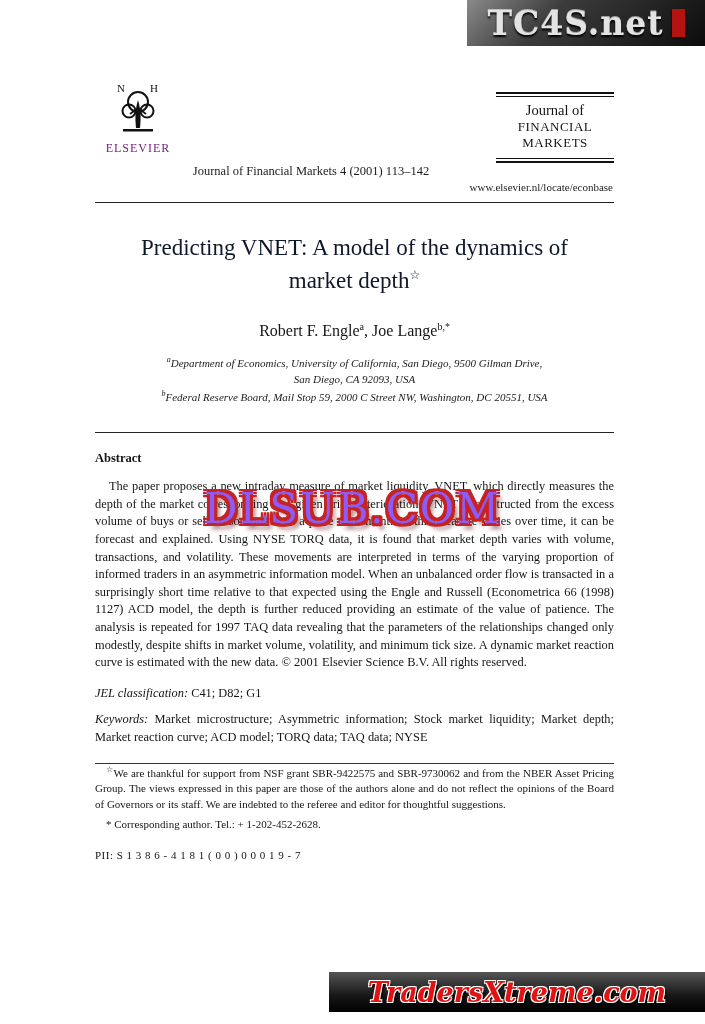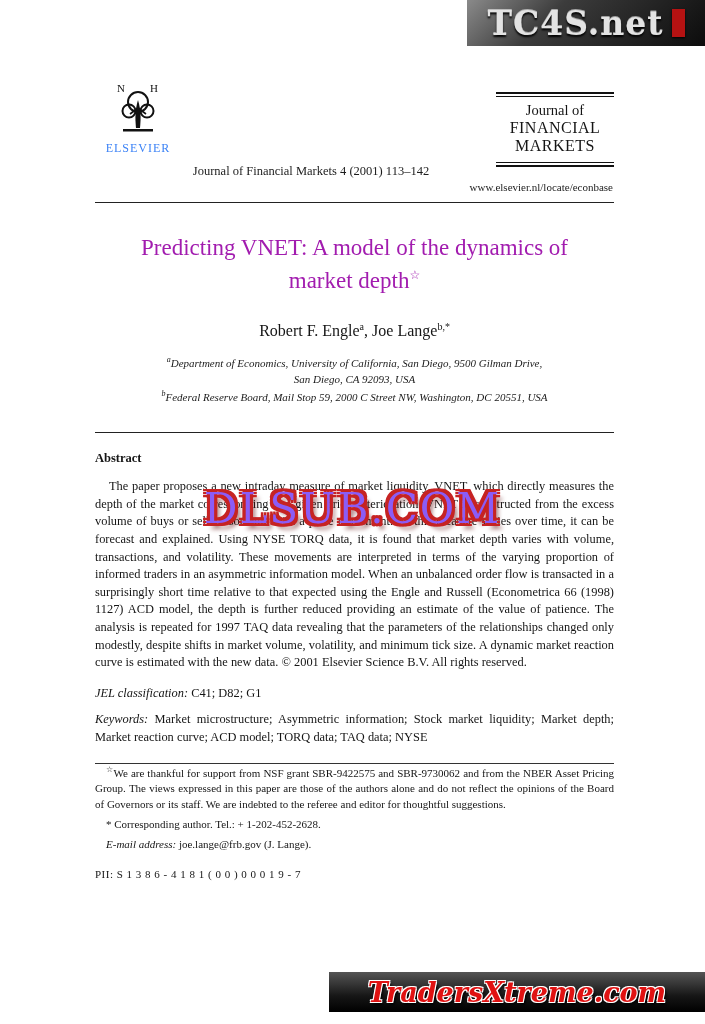--- a/index.html
+++ b/index.html
@@ -42,44 +42,44 @@
   .wm-bottom .wm-bottom-text {
     font-family:"DejaVu Serif", serif; font-weight:bold; font-size:27px;
     color:#e01212;
     text-shadow:-1px -1px 0 #fff, 1px -1px 0 #fff, -1px 1px 0 #fff, 1px 1px 0 #fff, 2px 3px 3px #000;
     font-style:italic;
   }
 
   
   .logo { position:absolute; left:96px; top:82px; width:84px; text-align:center; }
   .logo svg { display:block; margin:0 auto; }
-  .elsevier-word { margin-top:3px; font-size:12px; letter-spacing:1px; color:#3b82f6; }
+  .elsevier-word { margin-top:3px; font-size:12px; letter-spacing:1px; color:#701a75; }
 
   .jref {
     position:absolute; left:95px; top:164px; width:432px; text-align:center;
     font-size:12.5px; color:#1b1b1b;
   }
 
   .jbox {
     position:absolute; left:496px; top:92px; width:118px;
     border-top:2px solid #111; border-bottom:2px solid #111; padding:2px 0;
     text-align:center;
   }
   .jbox-inner { border-top:1px solid #111; border-bottom:1px solid #111; padding:5px 4px 7px; }
   .jbox-line1 { font-size:14.5px; }
-  .jbox-line2, .jbox-line3 { font-size:16px; letter-spacing:.5px; }
+  .jbox-line2, .jbox-line3 { font-size:13px; letter-spacing:.5px; }
 
   .website { position:absolute; right:92px; top:181px; font-size:11px; color:#1b1b1b; }
 
   .rule-top { position:absolute; left:95px; top:202px; width:519px; border-top:1.3px solid #222; }
 
   
   .body { position:absolute; left:95px; top:220px; width:519px; }
 
-  .title { margin:12px 0 0; font-weight:normal; font-size:23px; line-height:1.42; text-align:center; color:#a21caf; }
+  .title { margin:12px 0 0; font-weight:normal; font-size:23px; line-height:1.42; text-align:center; color:#0f172a; }
   .title sup { font-size:12px; }
 
   .authors { margin-top:24px; text-align:center; font-size:16px; }
   .authors sup { font-size:10px; }
 
   .affils { margin-top:13px; text-align:center; font-style:italic; font-size:11px; line-height:1.55; color:#1a1a1a; }
   .affils sup { font-size:8px; }
 
   .rule-mid { margin-top:26px; border-top:1.3px solid #222; }
 
@@ -181,23 +181,20 @@
     </p>
 
     <div class="rule-foot"></div>
 
     <p class="fn fn-star">
       <sup>☆</sup><span>We are thankful for support from NSF grant SBR-9422575 and SBR-9730062 and from the NBER Asset Pricing Group. The views expressed in this paper are those of the authors alone and do not reflect the opinions of the Board of Governors or its staff. We are indebted to the referee and editor for thoughtful suggestions.</span>
     </p>
 
     <p class="fn fn-corr">* Corresponding author. Tel.: + 1-202-452-2628.</p>
 
-    <p class="fn fn-email">
-      <span class="lbl-italic">E-mail address:</span><span> joe.lange@frb.gov (J. Lange).</span>
-    </p>
 
     <div class="footer">
       <div class="pii">PII: S 1 3 8 6 - 4 1 8 1 ( 0 0 ) 0 0 0 1 9 - 7</div>
     </div>
 
   </div>
 
   <div class="wm-center">DLSUB.COM</div>
 
   <div class="wm-bottom">

